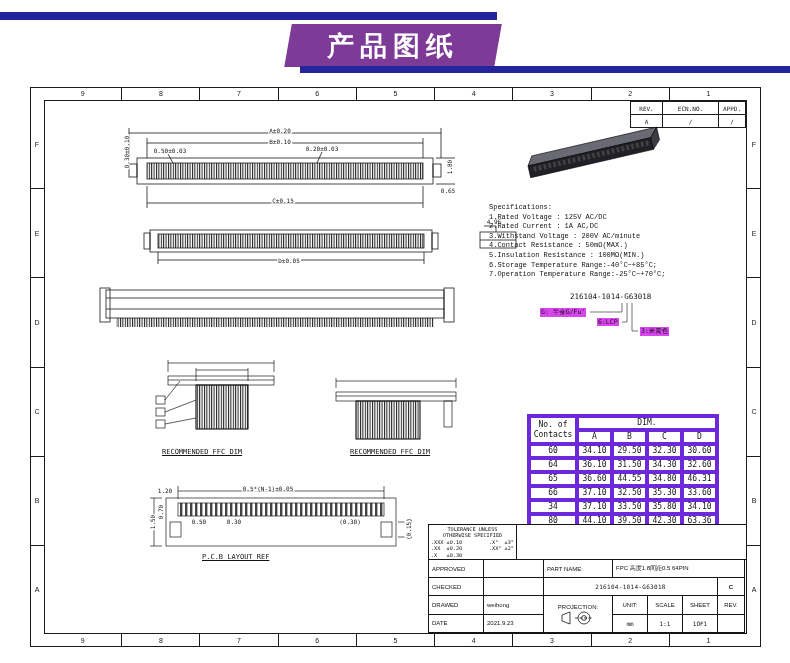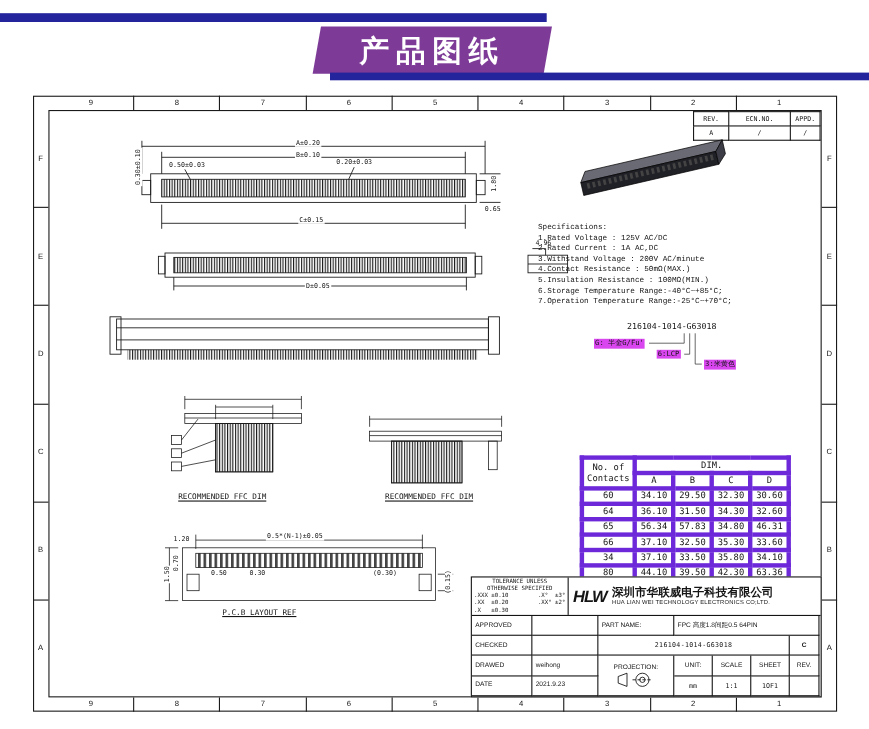--- a/index.html
+++ b/index.html
@@ -308,22 +308,22 @@
       </tr>
   <tr>
         <td>64</td>
         <td>36.10</td>
         <td>31.50</td>
         <td>34.30</td>
         <td>32.60</td>
       </tr>
   <tr>
         <td>65</td>
-        <td>56.34</td>
-        <td>57.83</td>
+        <td>36.60</td>
+        <td>44.55</td>
         <td>34.80</td>
         <td>46.31</td>
       </tr>
   <tr>
         <td>66</td>
         <td>37.10</td>
         <td>32.50</td>
         <td>35.30</td>
         <td>33.60</td>
       </tr>
@@ -345,27 +345,20 @@
   </table>
 
 <div class="tblock">
   <div class="tb-top">
     <div class="tol">
       <div class="tc">TOLERANCE UNLESS</div>
       <div class="tc">OTHERWISE SPECIFIED</div>
       <div class="trow"><span>.XXX ±0.10</span><span>.X°  ±3°</span></div>
       <div class="trow"><span>.XX  ±0.20</span><span>.XX° ±2°</span></div>
       <div class="trow"><span>.X   ±0.30</span><span></span></div>
-    </div>
-    <div class="comp">
-      <span class="logo">HLW</span>
-      <span class="cnames">
-        <span class="cname">深圳市华联威电子科技有限公司</span>
-        <span class="cen">HUA LIAN WEI TECHNOLOGY ELECTRONICS CO;LTD.</span>
-      </span>
     </div>
   </div>
   <div class="tb-grid">
     <div style="grid-area:1/1">APPROVED</div>
     <div style="grid-area:1/2"></div>
     <div style="grid-area:1/3">PART NAME:</div>
     <div class="pn" style="grid-area:1/4/2/8">FPC 高度1.8间距0.5 64PIN</div>
 
     <div style="grid-area:2/1">CHECKED</div>
     <div style="grid-area:2/2"></div>

